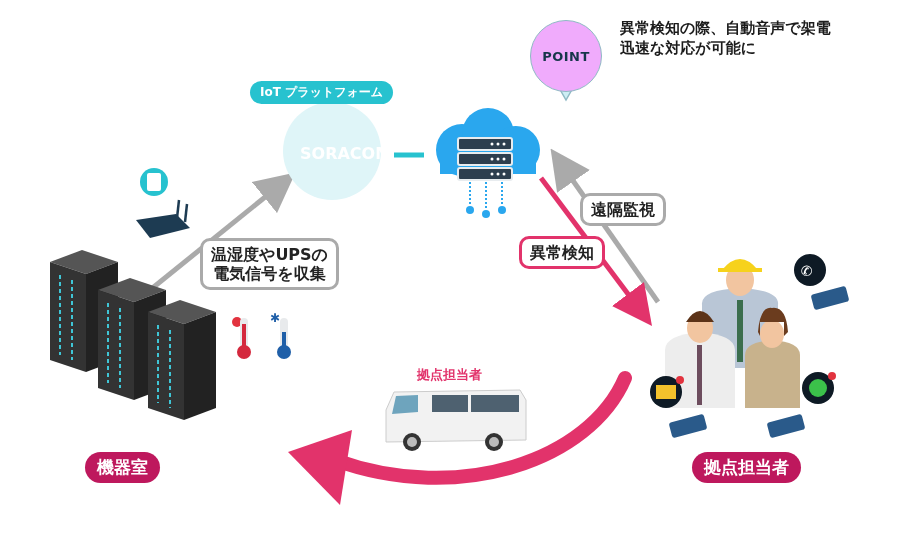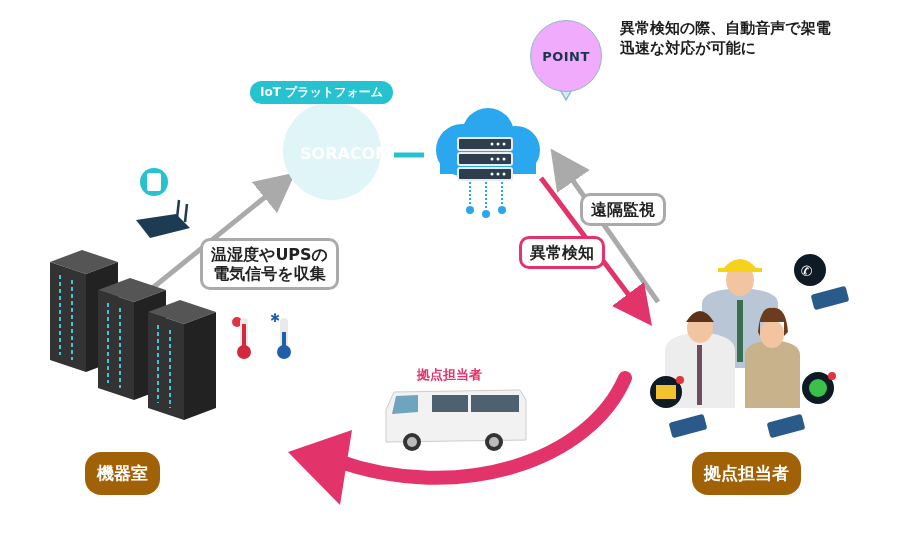--- a/index.html
+++ b/index.html
@@ -20,22 +20,22 @@
   .soracom-text { left:300px; top:144px; width:66px; text-align:left; font-size:16px; font-weight:bold; color:#fff; }
 
   .callout { background:#fff; border:3px solid #aaaaaa; border-radius:10px; font-weight:bold; font-size:16px;
     color:#222; padding:4px 8px; line-height:19px; white-space:nowrap; text-align:center; }
   .collect-box { left:200px; top:238px; }
   .remote-box { left:580px; top:193px; }
   .anomaly-box { left:510px; top:236px; border-color:#e2336b;margin-left:9px; }
 
   .rush-label { left:417px; top:366px; color:#e2336b; font-weight:bold; font-size:13px; white-space:nowrap; }
 
-  .pill { background:#a16207; color:#fff; font-weight:bold; font-size:17px; border-radius:16px;
-    padding:10px 12px; white-space:nowrap; }
+  .pill { background:#be185d; color:#fff; font-weight:bold; font-size:17px; border-radius:16px;
+    padding:4px 12px; white-space:nowrap; }
   .machine-room { left:85px; top:452px; }
   .site-staff { left:692px; top:452px; }
 </style>
 </head>
 <body>
 
 <svg class="layer" width="904" height="542">
   <defs>
     <marker id="grayHead" markerWidth="8" markerHeight="8" refX="4" refY="4" orient="auto">
       <path d="M0,0 L8,4 L0,8 Z" fill="#aaaaaa"></path>

